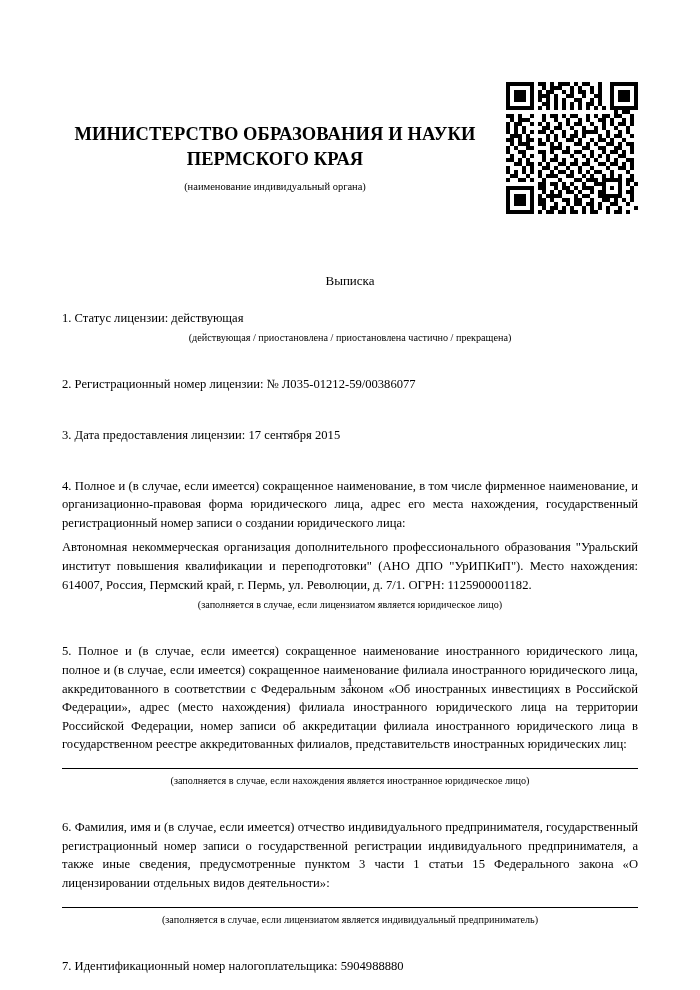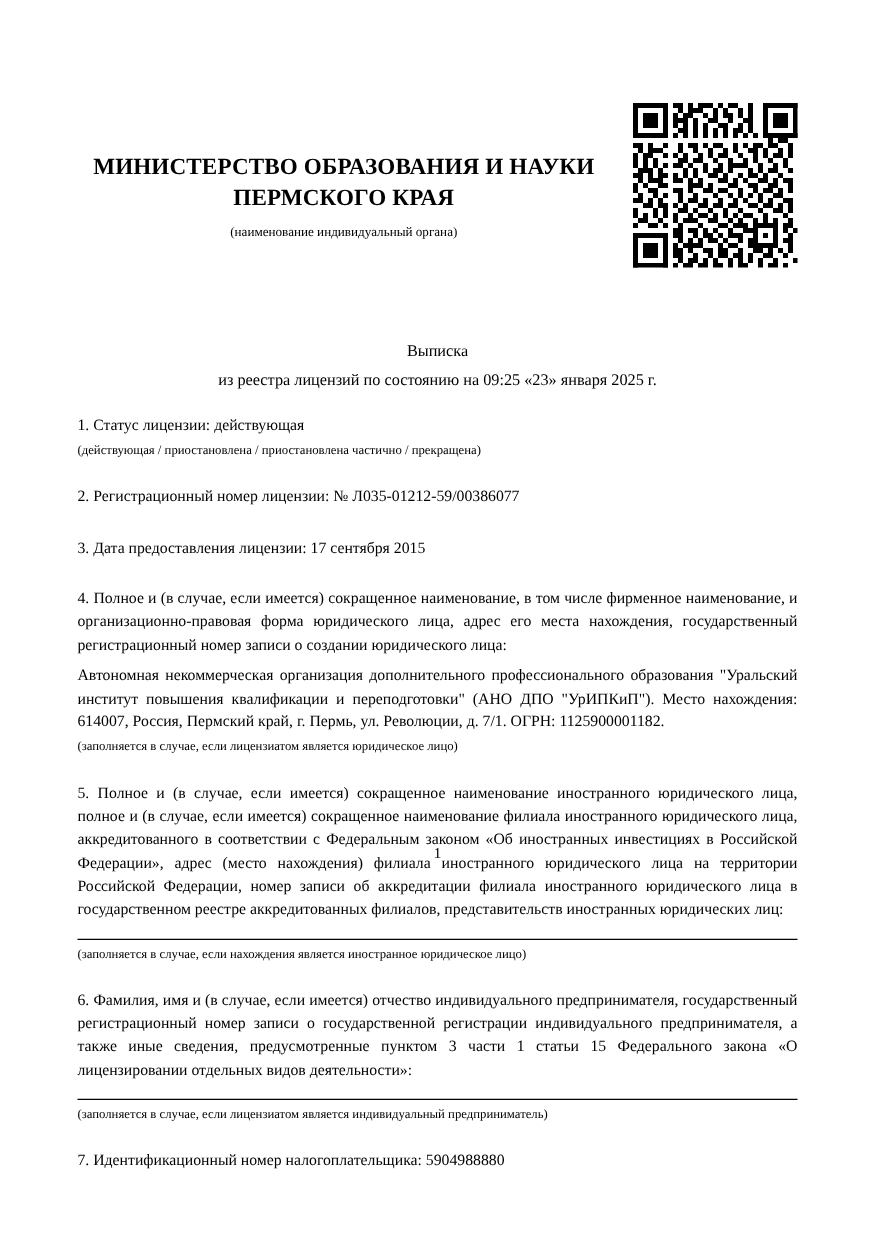--- a/index.html
+++ b/index.html
@@ -57,25 +57,25 @@
     margin-top: 78px;
     font-size: 13px;
     line-height: 1.75;
   }
 
   
   .item {
     font-size: 12.6px;
     line-height: 1.48;
     text-align: justify;
-    margin-top: 22px;
+    margin-top: 32px;
   }
   .item.first { margin-top: 16px; }
   .note {
-    text-align: left;
+    text-align: center;
     font-size: 10.2px;
     margin-top: 5px;
   }
   .para {
     font-size: 12.6px;
     line-height: 1.48;
     text-align: justify;
     margin-top: 6px;
   }
   .rule {
@@ -408,21 +408,20 @@
     </svg>
   </div>
 
   <div class="header">
     <div class="title">МИНИСТЕРСТВО ОБРАЗОВАНИЯ И НАУКИ ПЕРМСКОГО КРАЯ</div>
     <div class="subtitle">(наименование индивидуальный органа)</div>
   </div>
 
   <div class="doc-title">
     <div>Выписка</div>
-    <div>из реестра лицензий по состоянию на 09:25 «23» января 2025 г.</div>
   </div>
 
   <div class="item first">1. Статус лицензии: действующая</div>
   <div class="note">(действующая / приостановлена / приостановлена частично / прекращена)</div>
 
   <div class="item">2. Регистрационный номер лицензии: № Л035-01212-59/00386077</div>
 
   <div class="item">3. Дата предоставления лицензии: 17 сентября 2015</div>
 
   <div class="item">4. Полное и (в случае, если имеется) сокращенное наименование, в том числе фирменное наименование, и организационно-правовая форма юридического лица, адрес его места нахождения, государственный регистрационный номер записи о создании юридического лица:</div>

